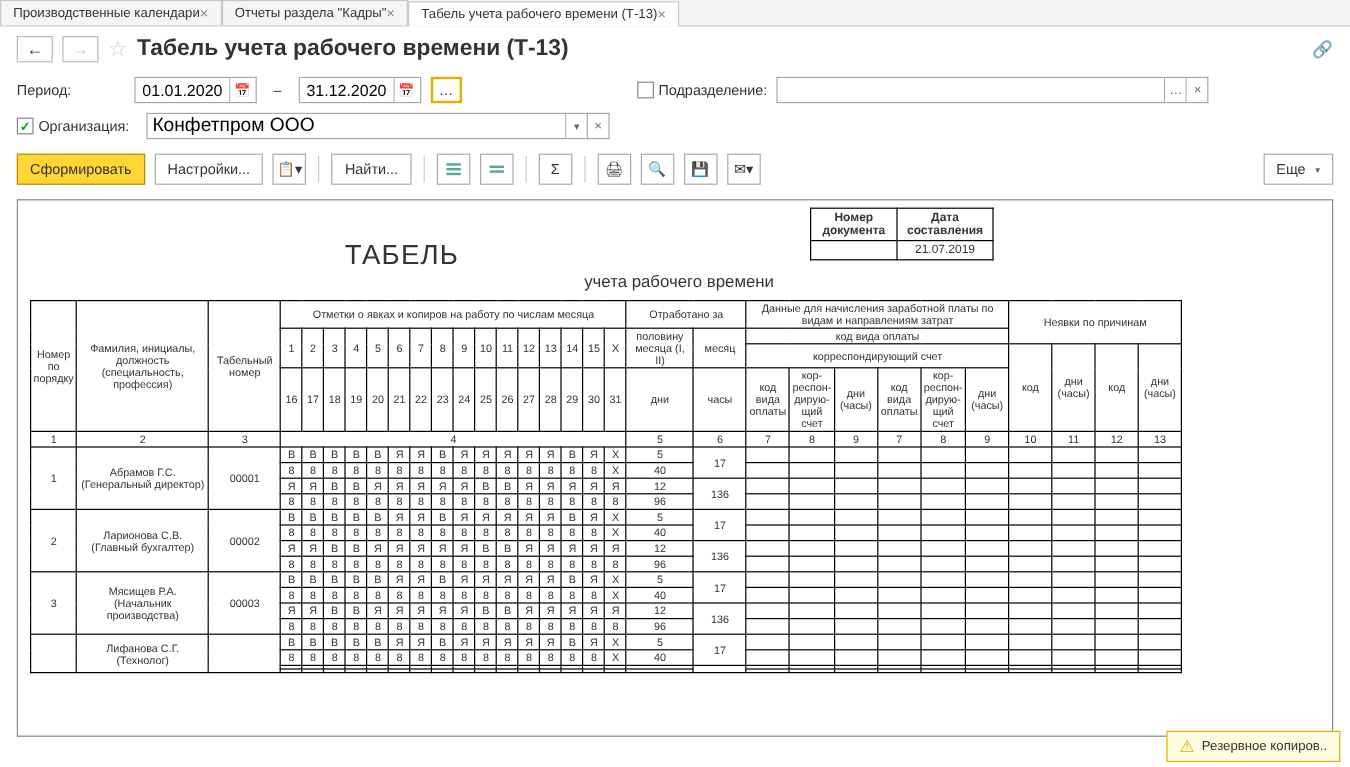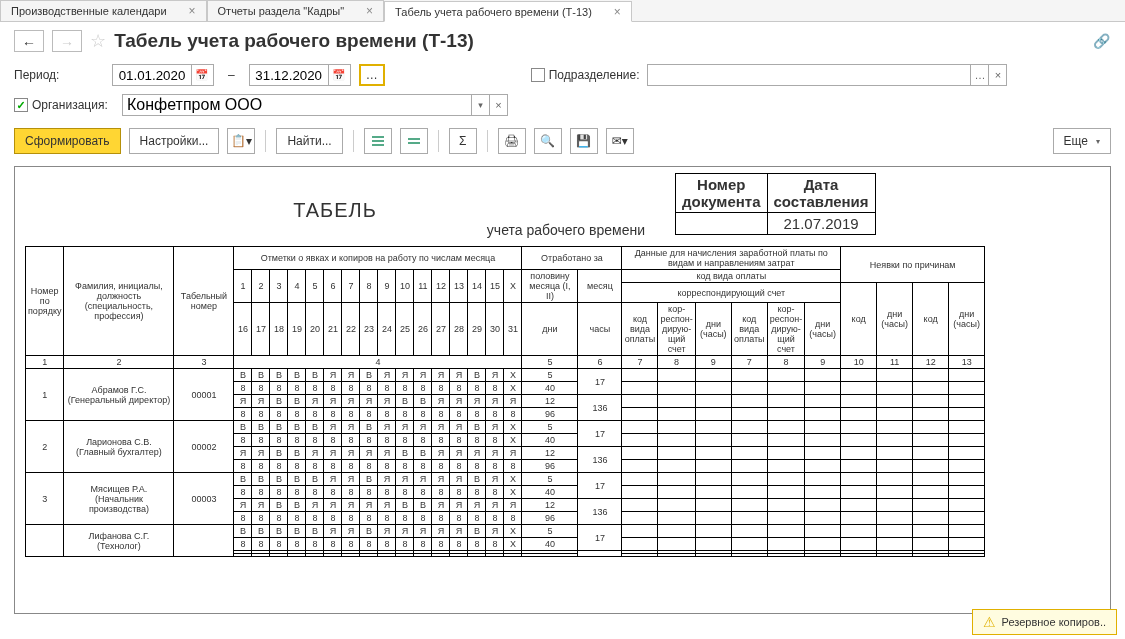--- a/index.html
+++ b/index.html
@@ -1,18 +1,18 @@
 <!DOCTYPE html>
 <html><head>
 <meta charset="utf-8">
 <style>
 html,body{margin:0;padding:0;font-family:Arial,sans-serif;font-size:12px;color:#333;background:#fff;width:1125px;height:639px;overflow:hidden}
 *{box-sizing:border-box}
 .tabs{display:flex;border-bottom:1px solid #c8c8c8;background:#f5f5f5;height:22px}
-.tab{padding:3px 10px;border-right:1px solid #c8c8c8;border-top:1px solid #c8c8c8;border-left:1px solid #c8c8c8;background:#f5f5f5;display:flex;align-items:center;gap:22px;font-size:11px;cursor:pointer}
+.tab{padding:3px 10px;border-right:1px solid #c8c8c8;border-top:1px solid #c8c8c8;border-left:1px solid #c8c8c8;background:#f5f5f5;display:flex;align-items:center;gap:0;font-size:11px;cursor:pointer}
 .tab.active{background:#fff;border-bottom:1px solid #fff;position:relative;top:1px}
 .tab .close{color:#888;font-size:12px;cursor:pointer}
 .toolbar-row{display:flex;align-items:center;padding:8px 14px;gap:8px}
 .nav-btn{width:30px;height:22px;border:1px solid #bbb;background:#fff;display:flex;align-items:center;justify-content:center;cursor:pointer;font-size:14px;color:#888}
 .nav-btn:first-child{color:#333}
 .star{color:#ccc;font-size:18px;cursor:pointer}
 h1{font-size:19px;font-weight:bold;margin:0}
 .link-icon{margin-left:auto;color:#888;font-size:14px}
 .form-row{display:flex;align-items:center;padding:4px 14px;gap:8px}
 .lbl{min-width:90px}
@@ -31,23 +31,23 @@
 .combo .dd{width:18px;border:1px solid #aaa;border-left:none;background:#fff;display:flex;align-items:center;justify-content:center;font-size:9px;color:#666;cursor:pointer}
 .clear-x{width:18px;border:1px solid #aaa;border-left:none;background:#fff;display:flex;align-items:center;justify-content:center;font-size:11px;color:#666;cursor:pointer;height:22px}
 .btnbar{display:flex;align-items:center;gap:8px;padding:8px 14px}
 .btn{height:26px;border:1px solid #aaa;background:#fff;padding:2px 10px;cursor:pointer;display:flex;align-items:center;gap:4px;font-size:12px}
 .btn.primary{background:#ffd633;border:1px solid #b5900a;font-weight:normal}
 .btn .dd{font-size:8px;color:#666;margin-left:4px}
 .sep{width:1px;height:22px;background:#ccc;margin:0 2px}
 .ibtn{width:28px;height:26px;border:1px solid #aaa;background:#fff;cursor:pointer;display:flex;align-items:center;justify-content:center}
 .report-area{margin:4px 14px 0 14px;border:1px solid #888;height:448px;overflow:auto;background:#fff}
 .pad{padding:6px 10px}
-table.meta-t{border-collapse:collapse;font-size:15px}
+table.meta-t{border-collapse:collapse;font-size:10px}
 table.meta-t td,table.meta-t th{border:1px solid #000;padding:2px 6px;text-align:center}
-.tt{font-size:20px;text-align:center;letter-spacing:1px}
+.tt{font-size:23px;text-align:center;letter-spacing:1px}
 .tt2{font-size:14px;text-align:right}
 .big-t{border-collapse:collapse;font-size:9px;margin-top:8px}
 .big-t td,.big-t th{border:1px solid #000;padding:1px 2px;text-align:center;vertical-align:middle}
 .big-t th{font-weight:normal}
 .w-num{width:32px}
 .w-name{width:110px}
 .w-tab{width:60px}
 .w-d{width:18px}
 .w-half{width:56px}
 .w-mon{width:44px}

